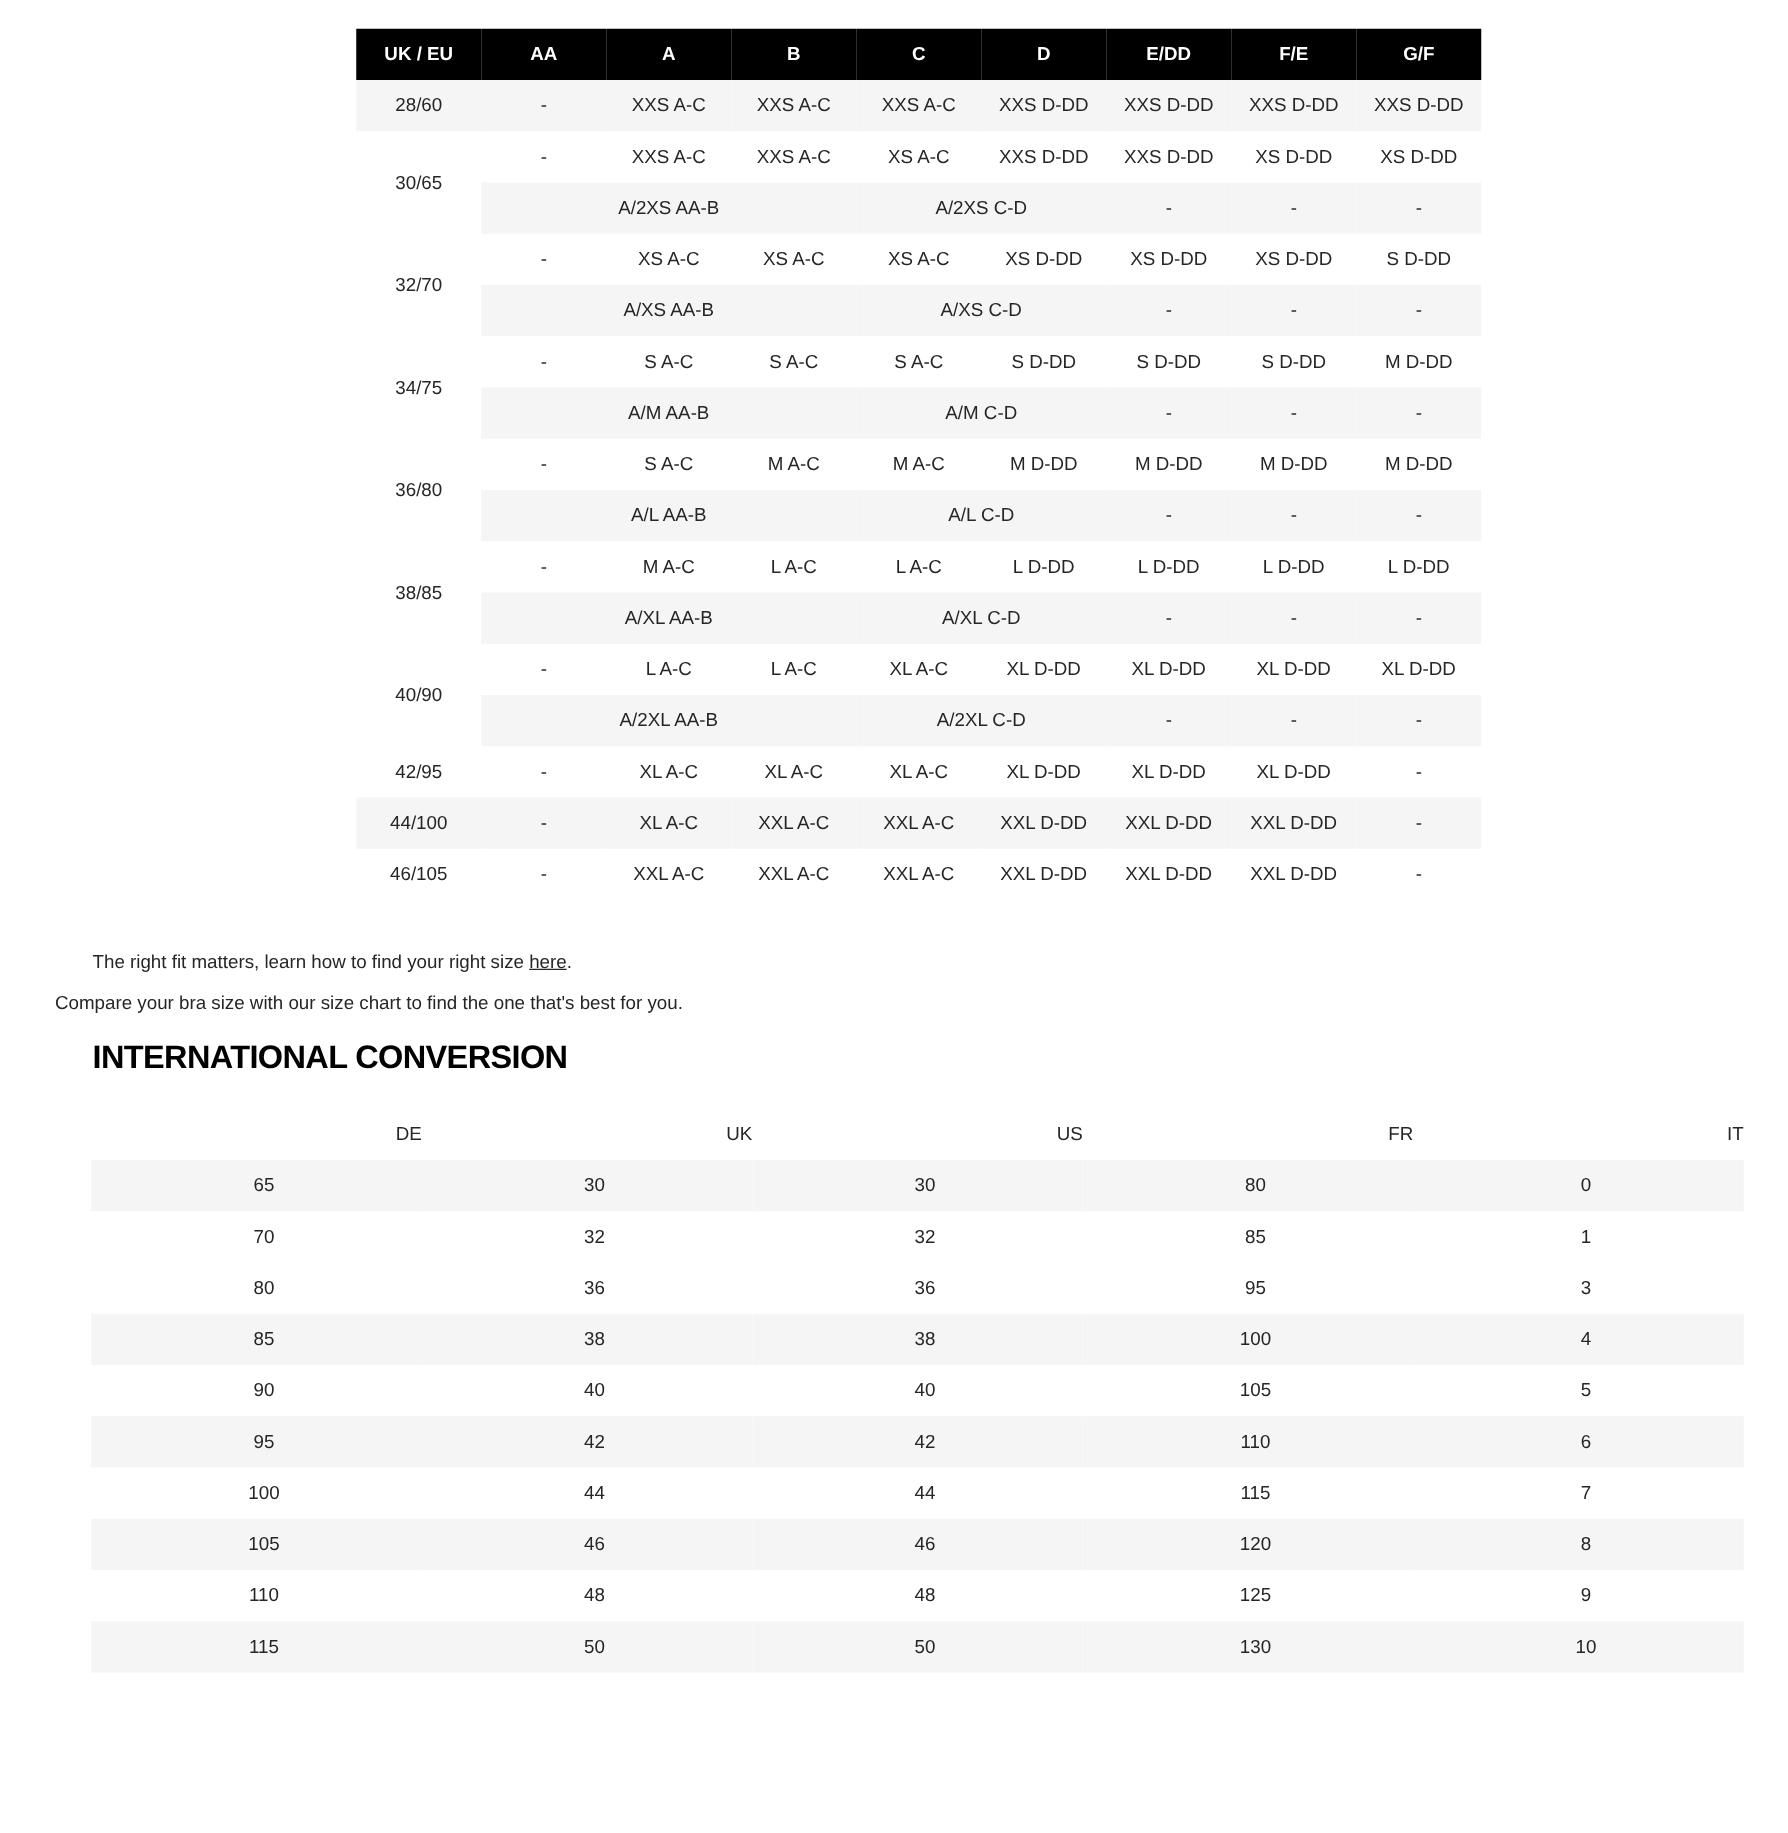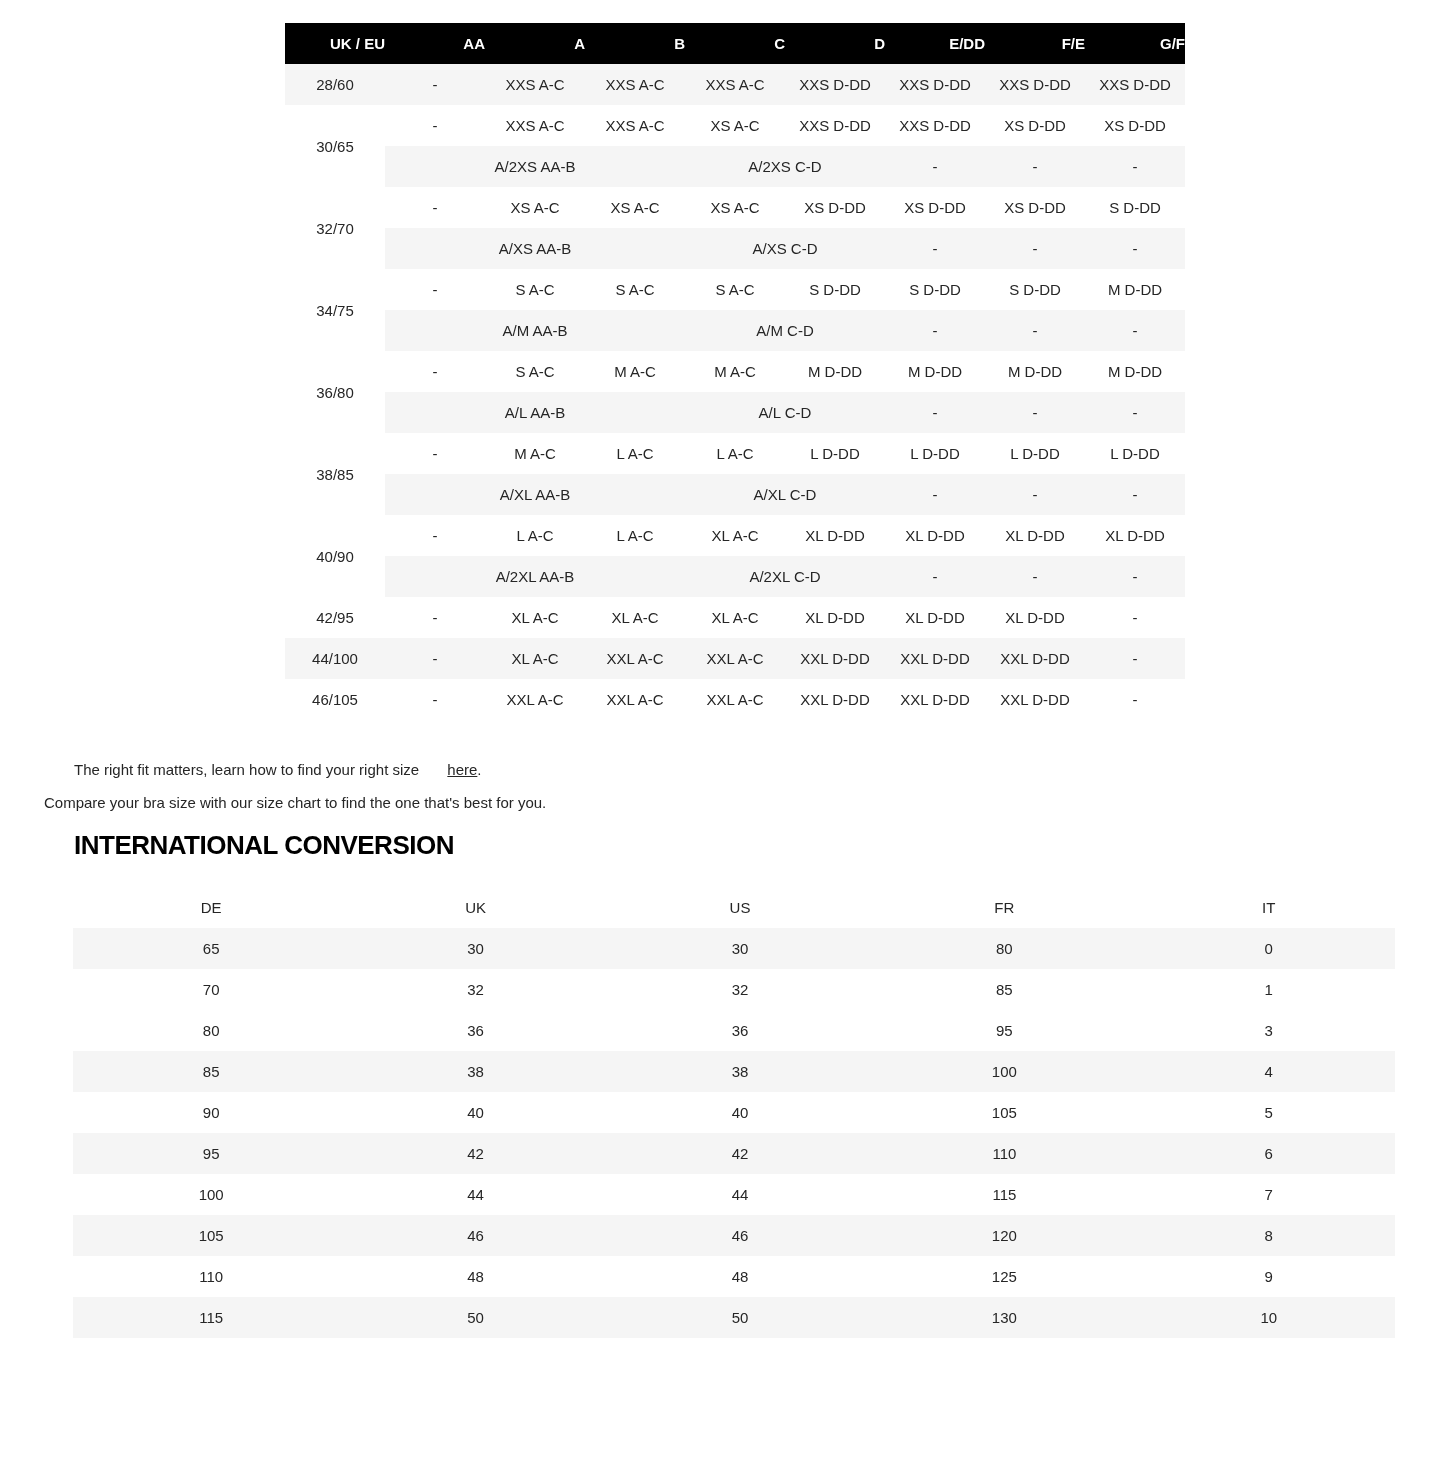--- a/index.html
+++ b/index.html
@@ -30,62 +30,62 @@
     table-layout: fixed;
     font-size: 15px;
   }
   table.size-table col { width: 100px; }
   table.size-table th {
     background: var(--header-bg, #000);
     color: var(--header-text, #fff);
     font-weight: 700;
     font-size: 15px;
     height: 41px;
-    text-align: right;
+    text-align: center;
     padding: 0;
   }
   table.size-table td {
     height: 41px;
     text-align: center;
     padding: 0;
     color: var(--text, #262626);
   }
   table.size-table tr.gray > td { background: var(--stripe, #f5f5f5); }
 
   
   p.note {
     margin: 0 0 0 74px;
     font-size: 15px;
     line-height: 20px;
     color: var(--text, #262626);
   }
   p.note.first { margin-top: 40px; }
   p.note.second { margin-top: 13px; margin-left: 44px; }
-  a.inline-link { color: inherit; text-decoration: underline; cursor: pointer; margin-left: 24px; }
+  a.inline-link { color: inherit; text-decoration: underline; cursor: pointer; }
 
   h2.section-title {
     margin: 18px 0 16px 74px;
     font-size: 26px;
     line-height: 28px;
     font-weight: 800;
     letter-spacing: -0.5px;
     color: #000;
   }
 
   
   table.conv-table {
     margin: 28px 0 0 73px;
     width: 1322px;
     border-collapse: collapse;
     table-layout: fixed;
     font-size: 15px;
   }
   table.conv-table th {
     height: 41px;
-    text-align: center;
+    text-align: right;
     font-weight: 400;
     padding: 0 0 0 12px;
     color: var(--text, #262626);
     background: #fff;
   }
   table.conv-table td {
     height: 41px;
     text-align: center;
     padding: 0 0 0 12px;
     color: var(--text, #262626);

